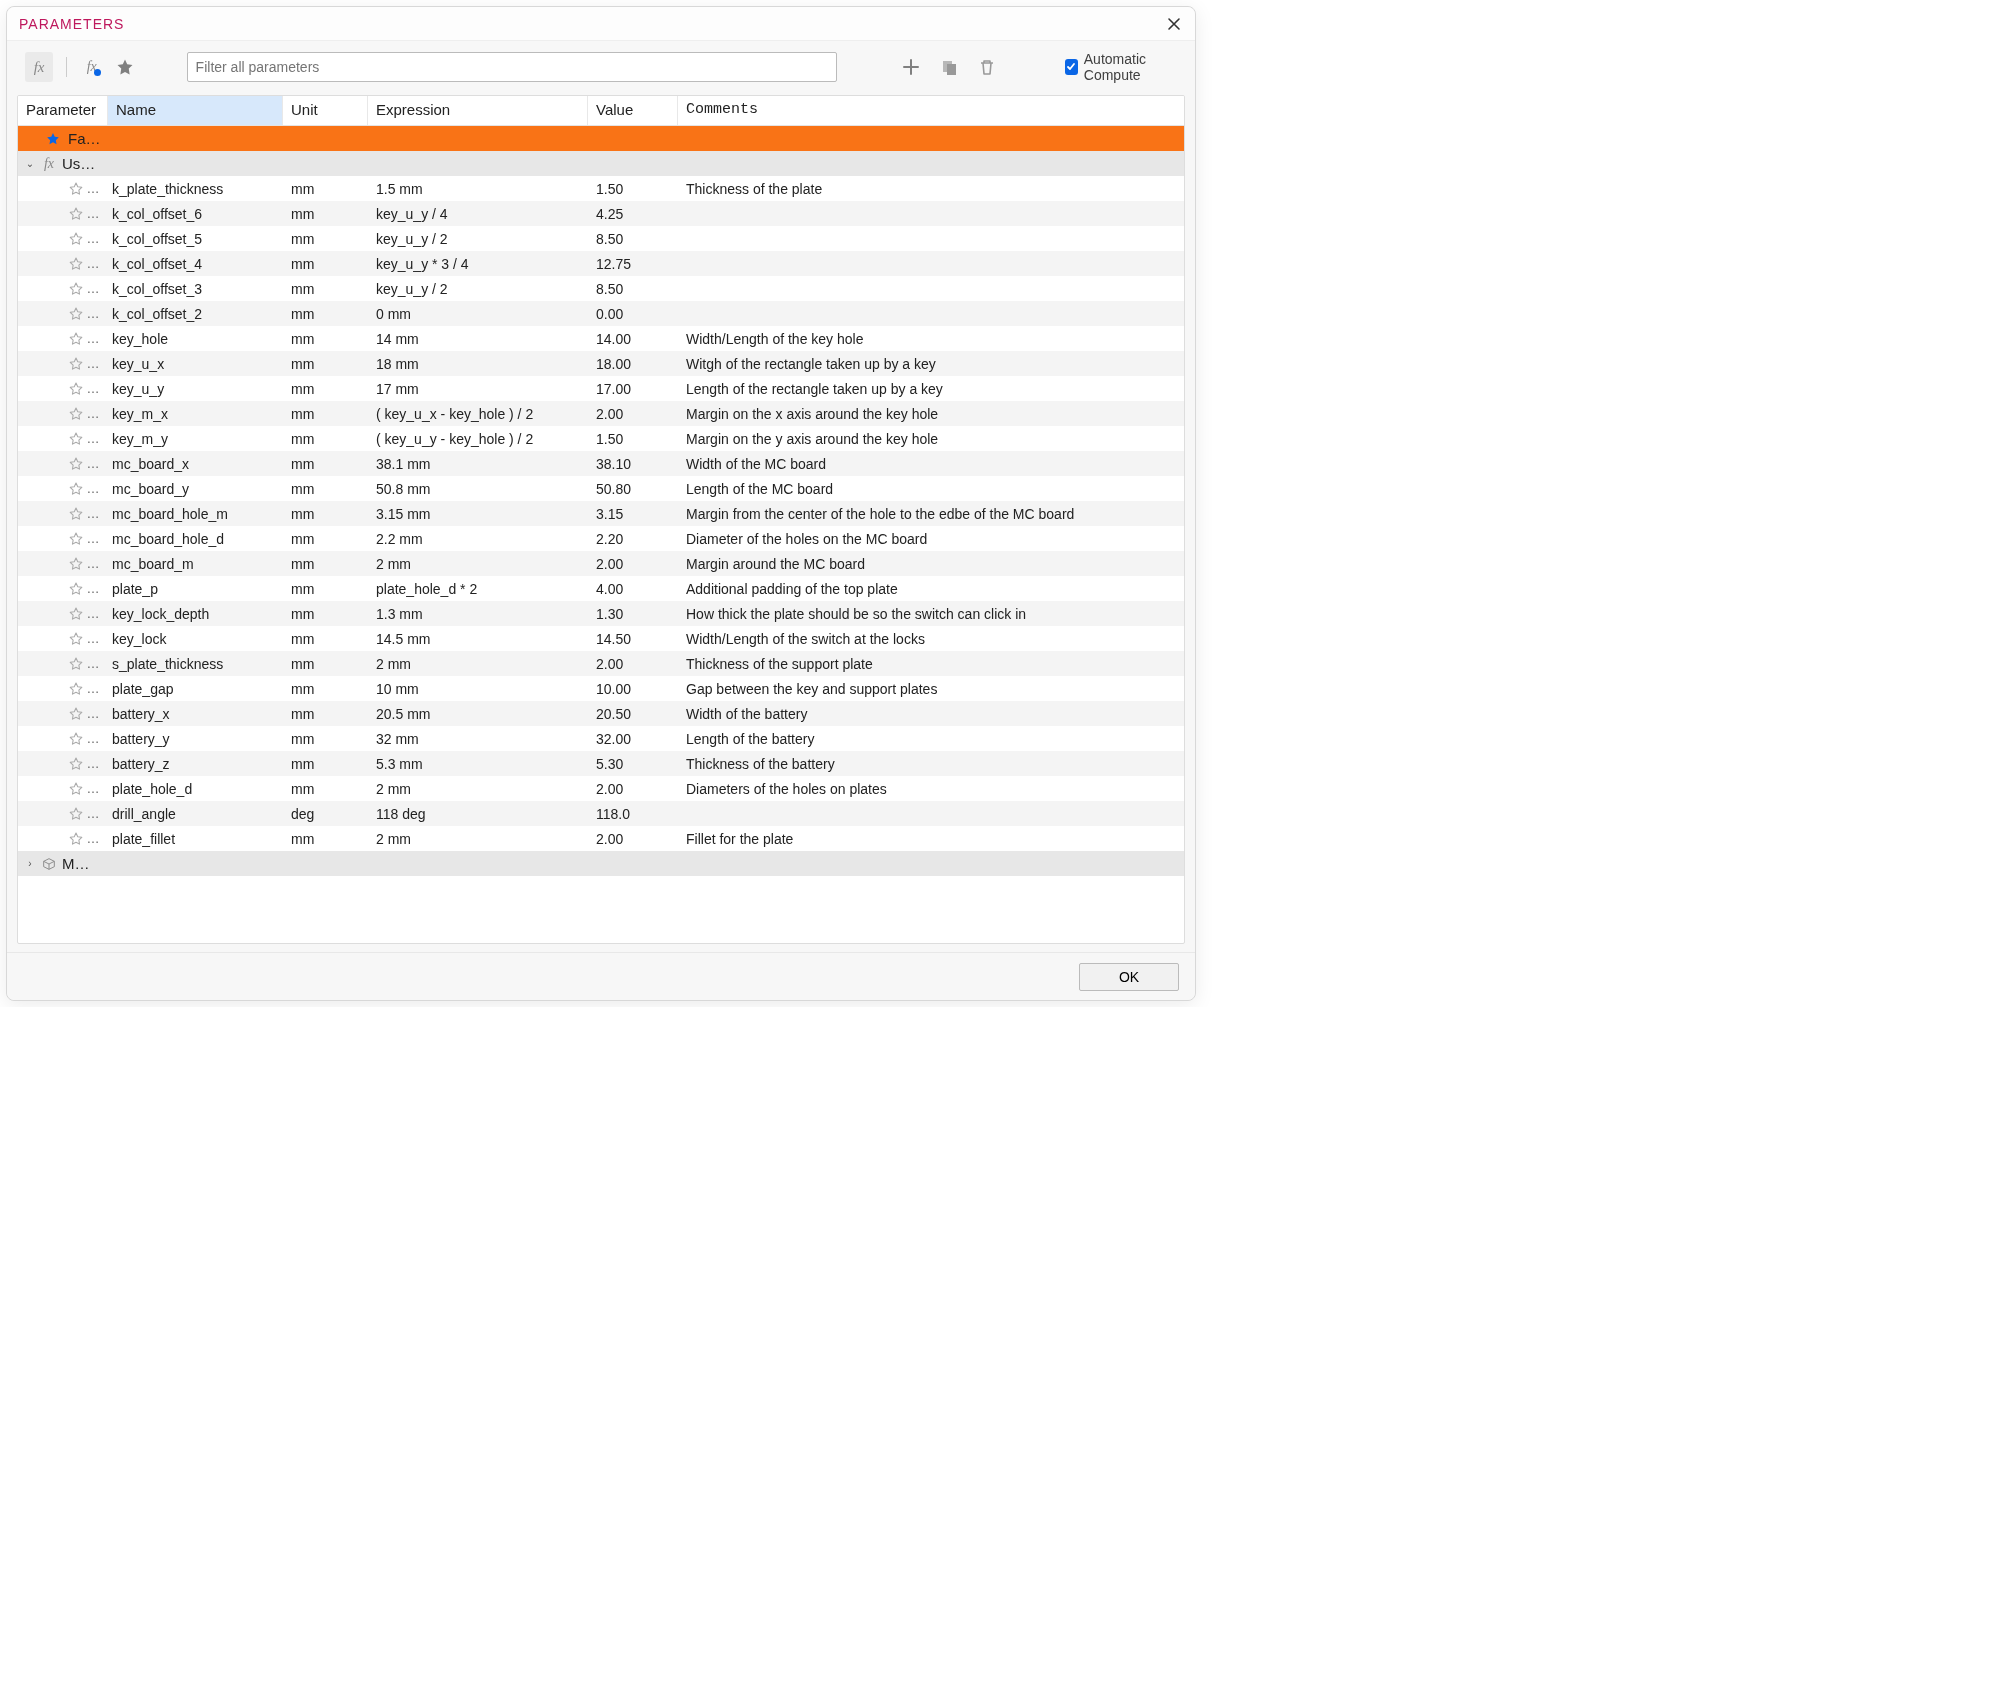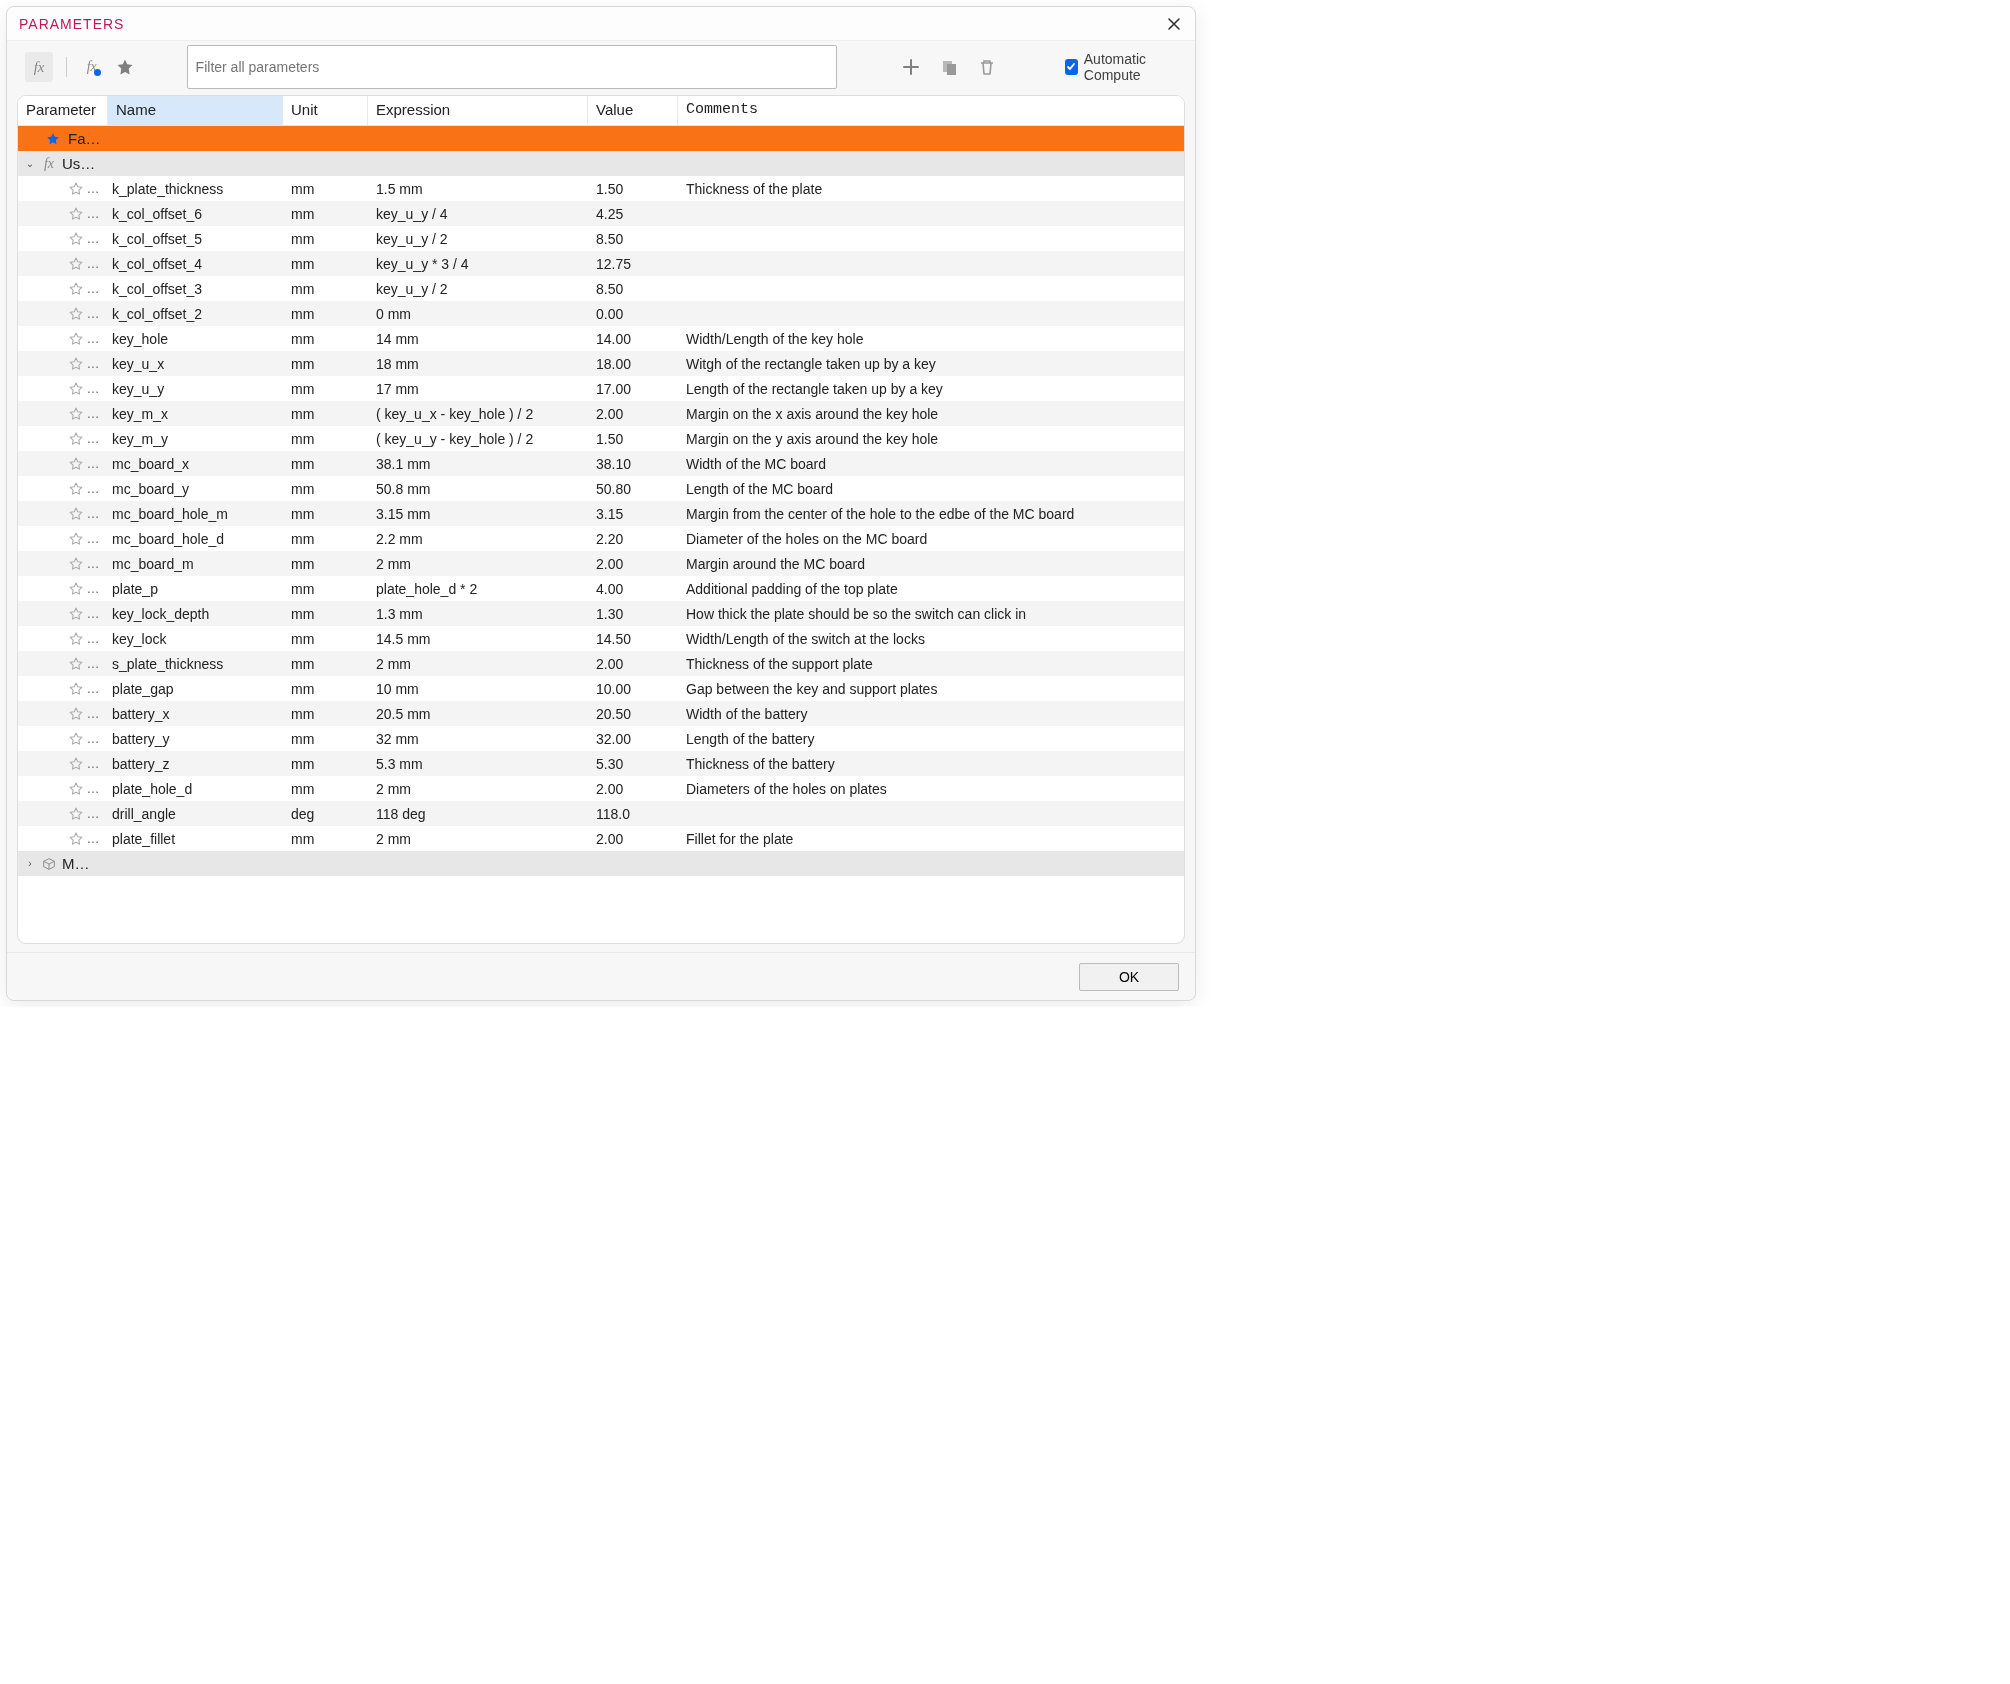--- a/index.html
+++ b/index.html
@@ -68,21 +68,21 @@
   }
   .sep {
     width: 1px; height: 20px; background: #ccc; margin: 0 3px;
   }
   .fx-user-icon { position: relative; font-style: italic; font-family: Georgia, serif; color:#888; font-size:14px;}
   .fx-user-icon .dot { position:absolute; bottom:-1px; right:-4px; width:7px; height:7px; background:#0a66e6; border-radius:50%;}
   .star-icon-svg { width:18px; height:18px; }
   .filter-input {
     flex: 0 0 650px;
     margin-left: 40px;
-    height: 44px;
+    height: 30px;
     border: 1px solid #bbb;
     border-radius: 2px;
     padding: 0 8px;
     font-size: 14px;
     background: #fff;
   }
   .spacer { flex: 1; }
   .right-icons { display:flex; gap:10px; align-items:center; margin-left:40px; }
   .auto-compute {
     display:flex; align-items:center; gap:6px;
@@ -92,21 +92,21 @@
   }
   .auto-compute .chk {
     width:16px; height:16px; border-radius:3px;
     background:#0a66e6; display:flex; align-items:center; justify-content:center;
   }
   .auto-compute .chk svg { stroke:#fff; }
   .table-wrap {
     margin: 4px 10px 8px 10px;
     background:#fff;
     border:1px solid #ddd;
-    border-radius: 9px;
+    border-radius: 2px;
     flex:1;
     overflow:hidden;
     display:flex; flex-direction:column;
   }
   .thead {
     display:flex;
     height: 30px;
     border-bottom: 1px solid #e4e4e4;
     font-size: 15px;
     color:#222;

